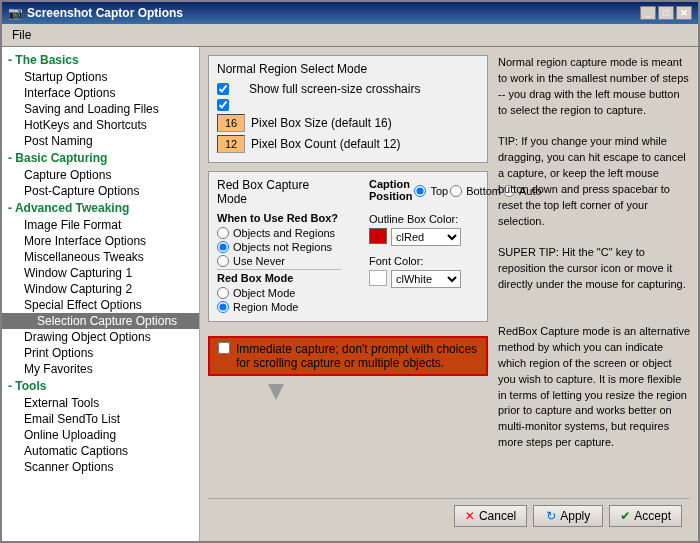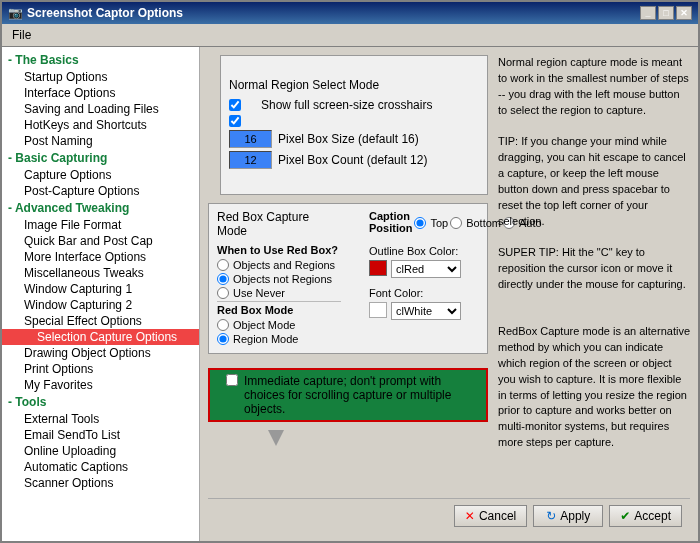--- a/index.html
+++ b/index.html
@@ -81,21 +81,21 @@
       cursor: pointer;
       color: #15803d;
       font-size: 12px;
     }
     .tree-item {
       padding: 1px 6px 1px 22px;
       cursor: pointer;
       font-size: 12px;
       color: #000;
     }
-    .tree-item:hover, .tree-item.active { background: #ef4444; color: white; padding-left: 35px; }
+    .tree-item:hover, .tree-item.active { background: #737373; color: white; padding-left: 35px; }
     .tree-root.expanded::before { content: '- '; }
     .tree-root:not(.expanded)::before { content: '+ '; }
     .main-panel {
       flex: 1;
       display: flex;
       flex-direction: column;
       padding: 8px;
       overflow: hidden;
     }
     .panel-section {
@@ -112,46 +112,45 @@
     }
     .right-col {
       flex: 1;
       font-size: 11px;
       color: #000;
       line-height: 1.4;
     }
     .section-box {
       border: 1px solid #999;
       background: #f0f0f0;
-      padding: 22px 8px;
-      margin-left: 12px;
+      padding: 6px 8px;
     }
     .section-title {
       font-size: 12px;
       font-weight: normal;
       color: #000;
       margin-bottom: 6px;
     }
     .checkbox-row {
       display: flex;
       align-items: center;
       gap: 20px;
       margin-bottom: 3px;
     }
     .pixel-row {
       display: flex;
       align-items: center;
       gap: 6px;
       margin-bottom: 3px;
     }
     .pixel-input {
-      width: 43px;
+      width: 28px;
       height: 18px;
       border: 1px inset #999;
-      background: #3b82f6;
+      background: #fdba74;
       text-align: center;
       font-size: 11px;
     }
     .redbox-section {
       border: 1px solid #999;
       background: #f0f0f0;
       padding: 6px 8px;
       display: flex;
       gap: 28px;
     }
@@ -190,22 +189,22 @@
       font-size: 11px;
       background: white;
     }
     .outline-label {
       font-size: 11px;
       color: #000;
       margin-bottom: 3px;
     }
     .immediate-box {
       border: 2px solid #cc0000;
-      background: #15803d;
-      padding: 4px 16px;
+      background: #c2410c;
+      padding: 4px 8px;
       display: flex;
       align-items: flex-start;
       gap: 6px;
       position: relative;
       margin-top: 6px;
     }
     .arrow-down {
       position: absolute;
       bottom: -24px;
       left: 60px;
@@ -285,21 +284,20 @@
 
       <div class="tree-section">
         <div class="tree-root expanded">Basic Capturing</div>
         <div class="tree-item">Capture Options</div>
         <div class="tree-item">Post-Capture Options</div>
       </div>
 
       <div class="tree-section">
         <div class="tree-root expanded">Advanced Tweaking</div>
         <div class="tree-item">Image File Format</div>
-        <div class="tree-item">Quick Bar and Post Cap</div>
         <div class="tree-item">More Interface Options</div>
         <div class="tree-item">Miscellaneous Tweaks</div>
         <div class="tree-item">Window Capturing 1</div>
         <div class="tree-item">Window Capturing 2</div>
         <div class="tree-item">Special Effect Options</div>
         <div class="tree-item active">Selection Capture Options</div>
         <div class="tree-item">Drawing Object Options</div>
         <div class="tree-item">Print Options</div>
         <div class="tree-item">My Favorites</div>
       </div>

